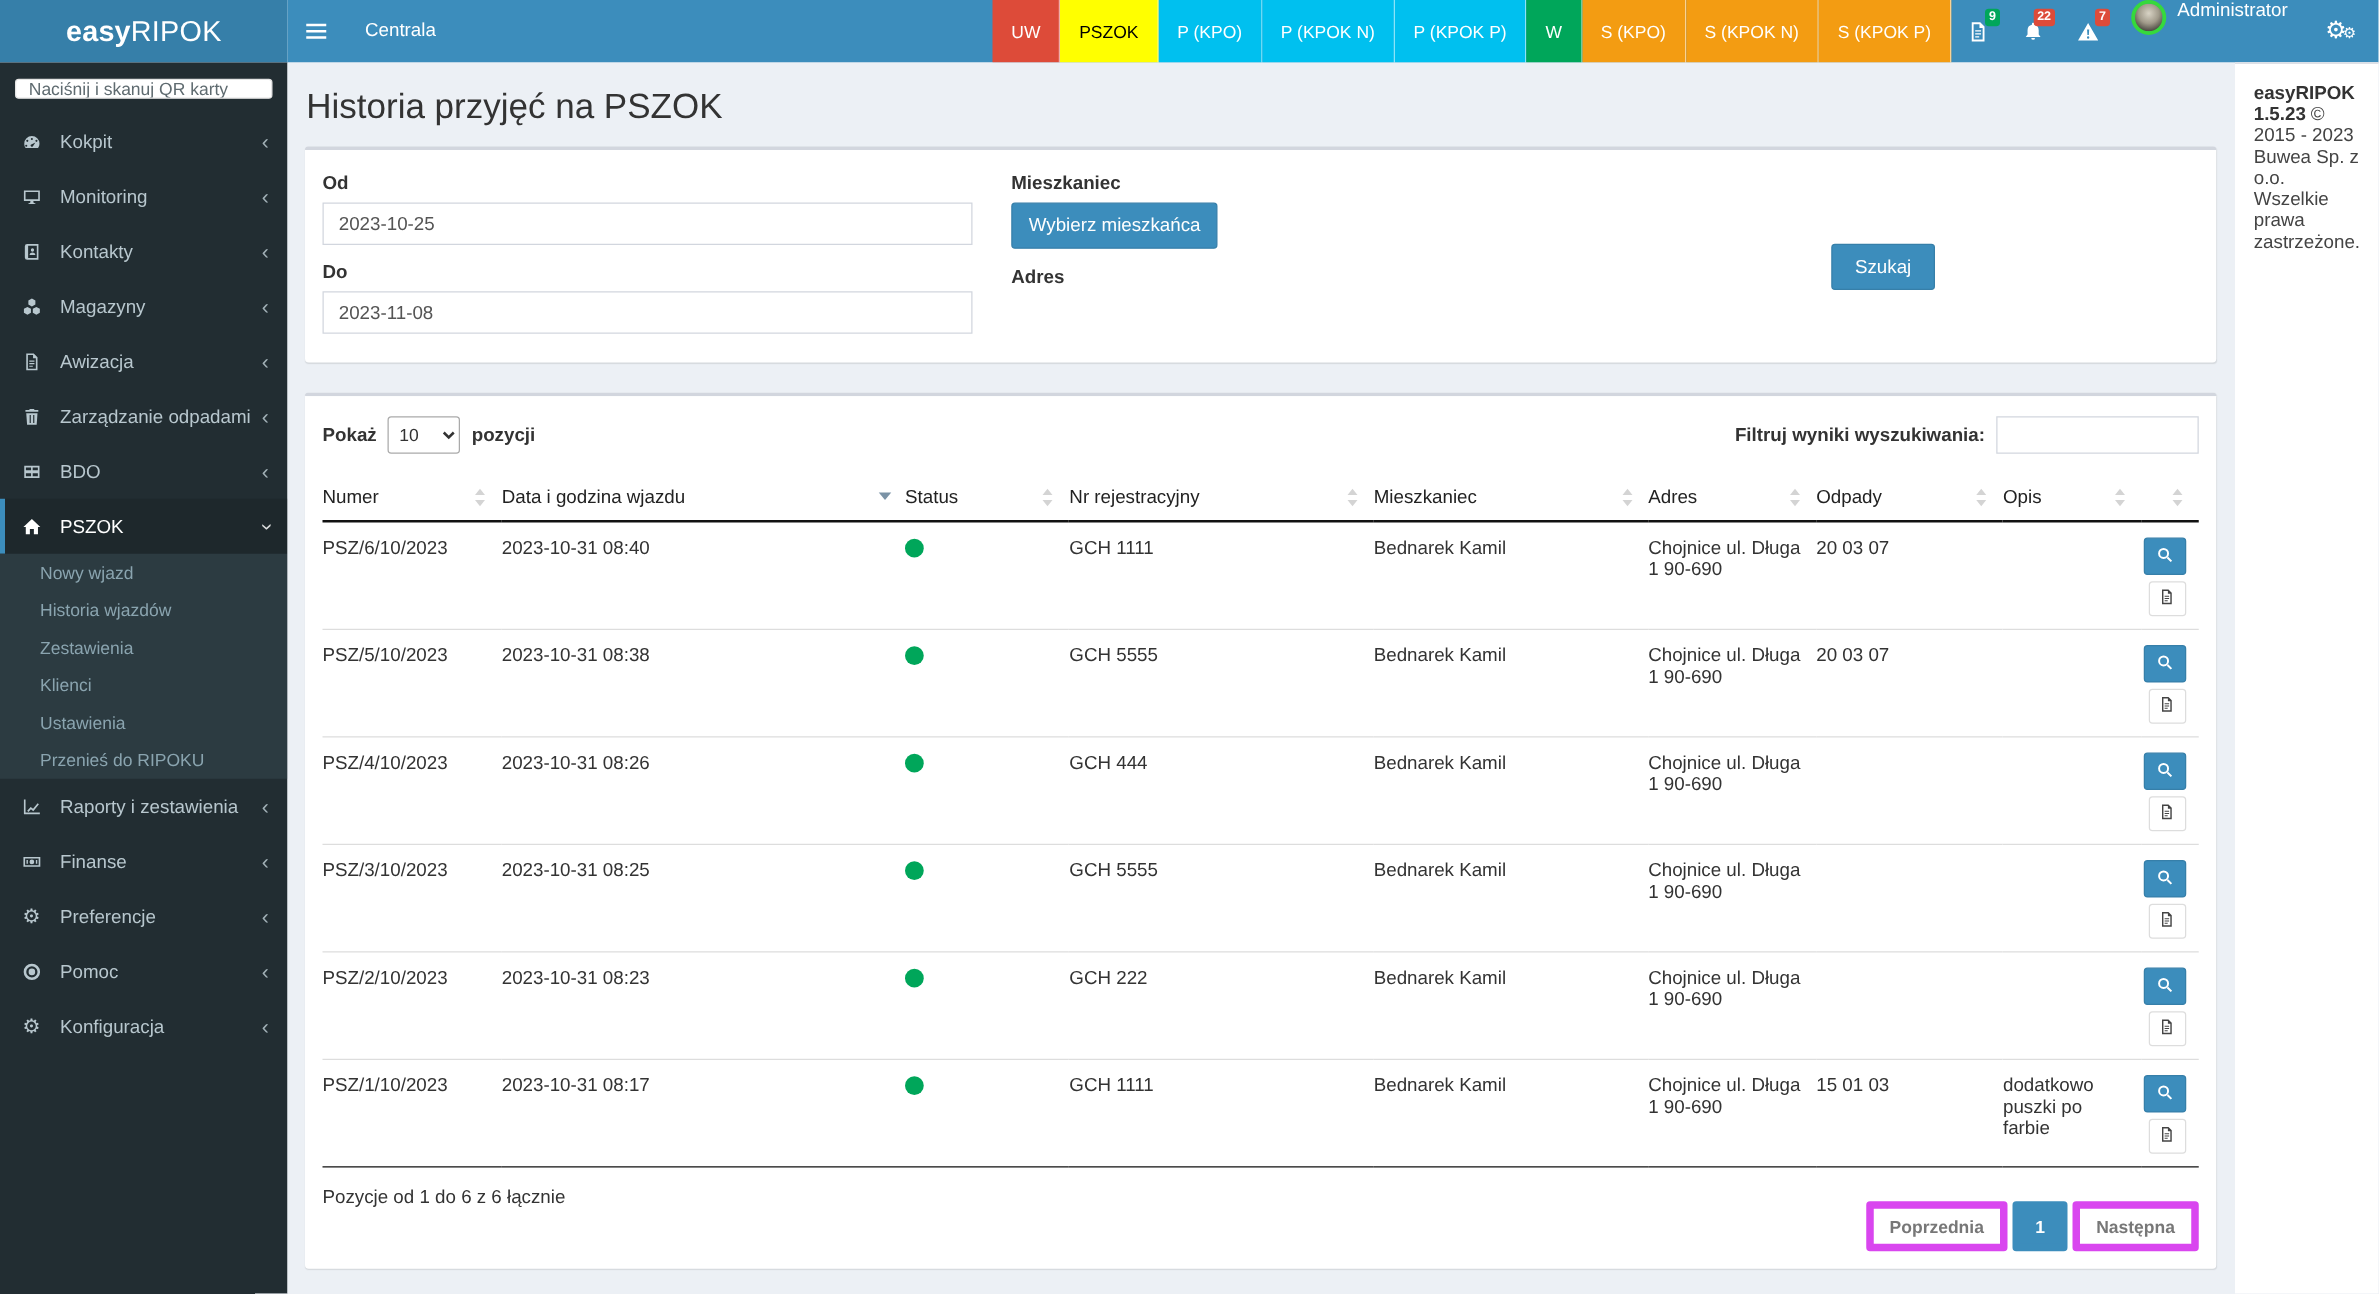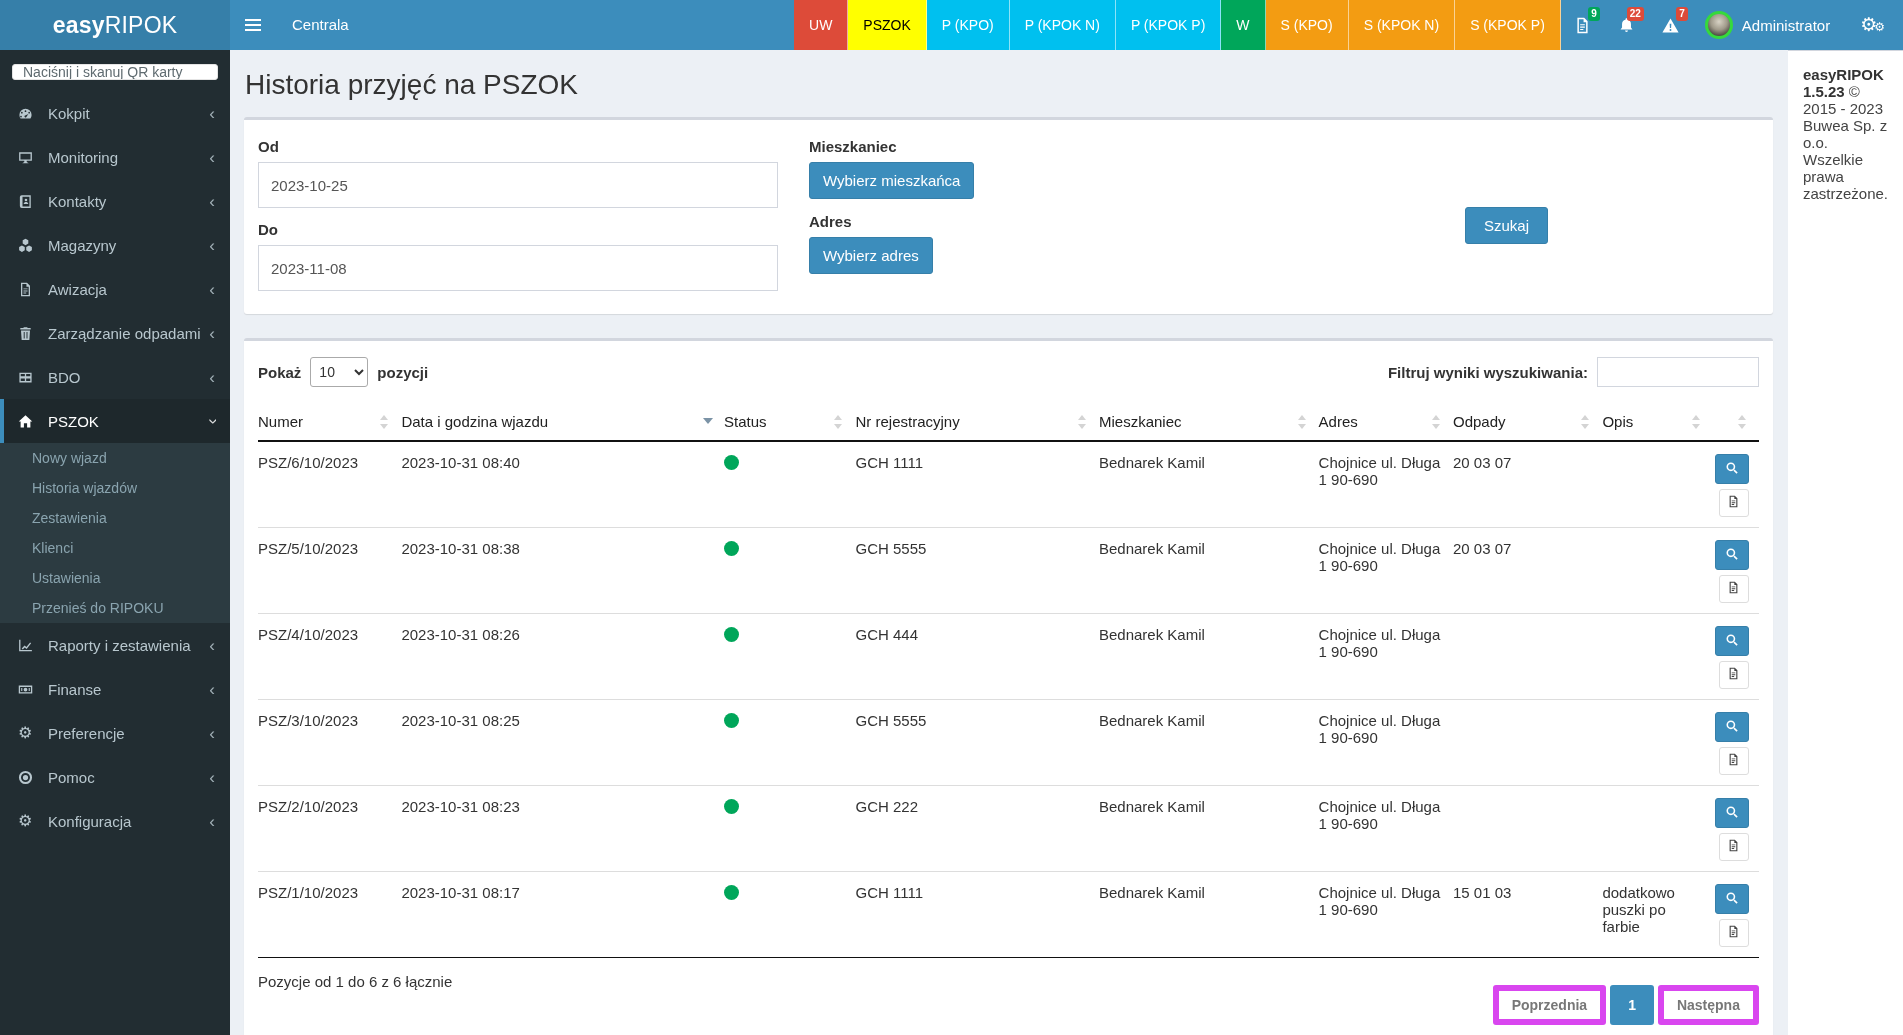--- a/index.html
+++ b/index.html
@@ -15,21 +15,21 @@
   .hamburger{width:46px;display:flex;flex-direction:column;justify-content:center;align-items:center;gap:3px;cursor:pointer;}
   .hamburger .bar{width:16px;height:2px;background:#fff;}
   .context{color:#fff;font-size:15px;line-height:50px;margin-left:16px;}
   .nav-spacer{flex:1;}
   .module-buttons{display:flex;}
   .module-btn{line-height:50px;padding:0 15px;font-size:14px;cursor:pointer;white-space:nowrap;border-right:1px solid rgba(255,255,255,.55);}
   .nav-icons{display:flex;}
   .nav-icon-item{width:44px;position:relative;display:flex;align-items:center;justify-content:center;color:#fff;cursor:pointer;}
   .nav-icon-item .icon svg{width:17px;height:17px;fill:#fff;display:block;}
   .nav-badge{position:absolute;top:7px;right:5px;font-size:10px;font-weight:700;color:#fff;padding:1px 3px;border-radius:3px;line-height:1.2;}
-  .user-menu{display:flex;align-items:center;gap:9px;padding:0 12px;cursor:pointer;}
+  .user-menu{display:flex;gap:9px;padding:0 12px;cursor:pointer;}
   .avatar{width:28px;height:28px;border-radius:50%;border:3px solid #36d93c;background:radial-gradient(circle at 50% 35%, #d8d3c5 0%, #a09a8a 45%, #55524a 75%, #2f2d28 100%);}
   .user-name{color:#fff;font-size:15px;}
   .nav-cogs{display:flex;align-items:center;padding:0 18px;color:#fff;cursor:pointer;}
   .uni{font-family:"DejaVu Sans",sans-serif;line-height:1;}
   .nav-cogs .uni.big{font-size:19px;}
   .nav-cogs .uni.small{font-size:12px;margin-left:-3px;margin-top:-10px;}
 
   
   .body-row{flex:1;display:flex;min-height:0;}
   .sidebar{width:230px;flex:0 0 230px;background:#222d32;overflow:hidden;}
@@ -50,21 +50,21 @@
 
   .content-wrapper{flex:1;display:flex;flex-direction:row;min-width:0;background:#ecf0f5;}
   .content{flex:1;padding:9px 15px 0 14px;}
   .page-title{font-size:28px;font-weight:400;color:#333;margin:10px 0 16px 1px;}
 
   .box{background:#fff;border-top:3px solid #d2d6de;border-radius:3px;box-shadow:0 1px 1px rgba(0,0,0,.1);padding:14px;}
   .filter-box{margin-bottom:24px;}
   .filter-grid{display:flex;}
   .fcol-dates{width:520px;flex:0 0 520px;}
   .fcol-dates label,.fcol-pick label{display:block;font-weight:700;font-size:15px;margin:4px 0 7px;color:#333;}
-  .txt{border:1px solid #d2d6de;height:46px;padding:0 12px;font-size:15px;color:#555;font-family:inherit;background:#fff;}
+  .txt{border:1px solid #d2d6de;height:34px;padding:0 12px;font-size:15px;color:#555;font-family:inherit;background:#fff;}
   .fcol-dates .txt{width:100%;margin-bottom:9px;}
   .fcol-pick{flex:1;margin-left:31px;}
   .btn{border:1px solid transparent;border-radius:3px;font-size:15px;font-family:inherit;cursor:pointer;padding:7px 13px;line-height:1.4;}
   .btn-primary{background:#3c8dbc;border-color:#367fa9;color:#fff;}
   .fcol-pick .btn{margin-bottom:10px;}
   .fcol-search{flex:0 0 294px;display:flex;align-items:center;}
   .fcol-search .btn{margin-top:16px;padding:7px 18px;}
 
   .table-controls{display:flex;justify-content:space-between;align-items:center;padding:2px 0 14px;}
   .length-ctl,.filter-ctl{display:flex;align-items:center;gap:9px;}
@@ -302,21 +302,20 @@
             <div class="fcol fcol-dates">
               <label>Od</label>
               <input class="txt" value="2023-10-25" style="">
               <label>Do</label>
               <input class="txt" value="2023-11-08" style="">
             </div>
             <div class="fcol fcol-pick">
               <label>Mieszkaniec</label>
               <div><button class="btn btn-primary">Wybierz mieszkańca</button></div>
               <label>Adres</label>
-              <div><button class="btn btn-primary">Wybierz adres</button></div>
             </div>
             <div class="fcol fcol-search">
               <button class="btn btn-primary">Szukaj</button>
             </div>
           </div>
         </section>
 
         <section class="box table-box">
           <div class="table-controls">
             <div class="length-ctl">

